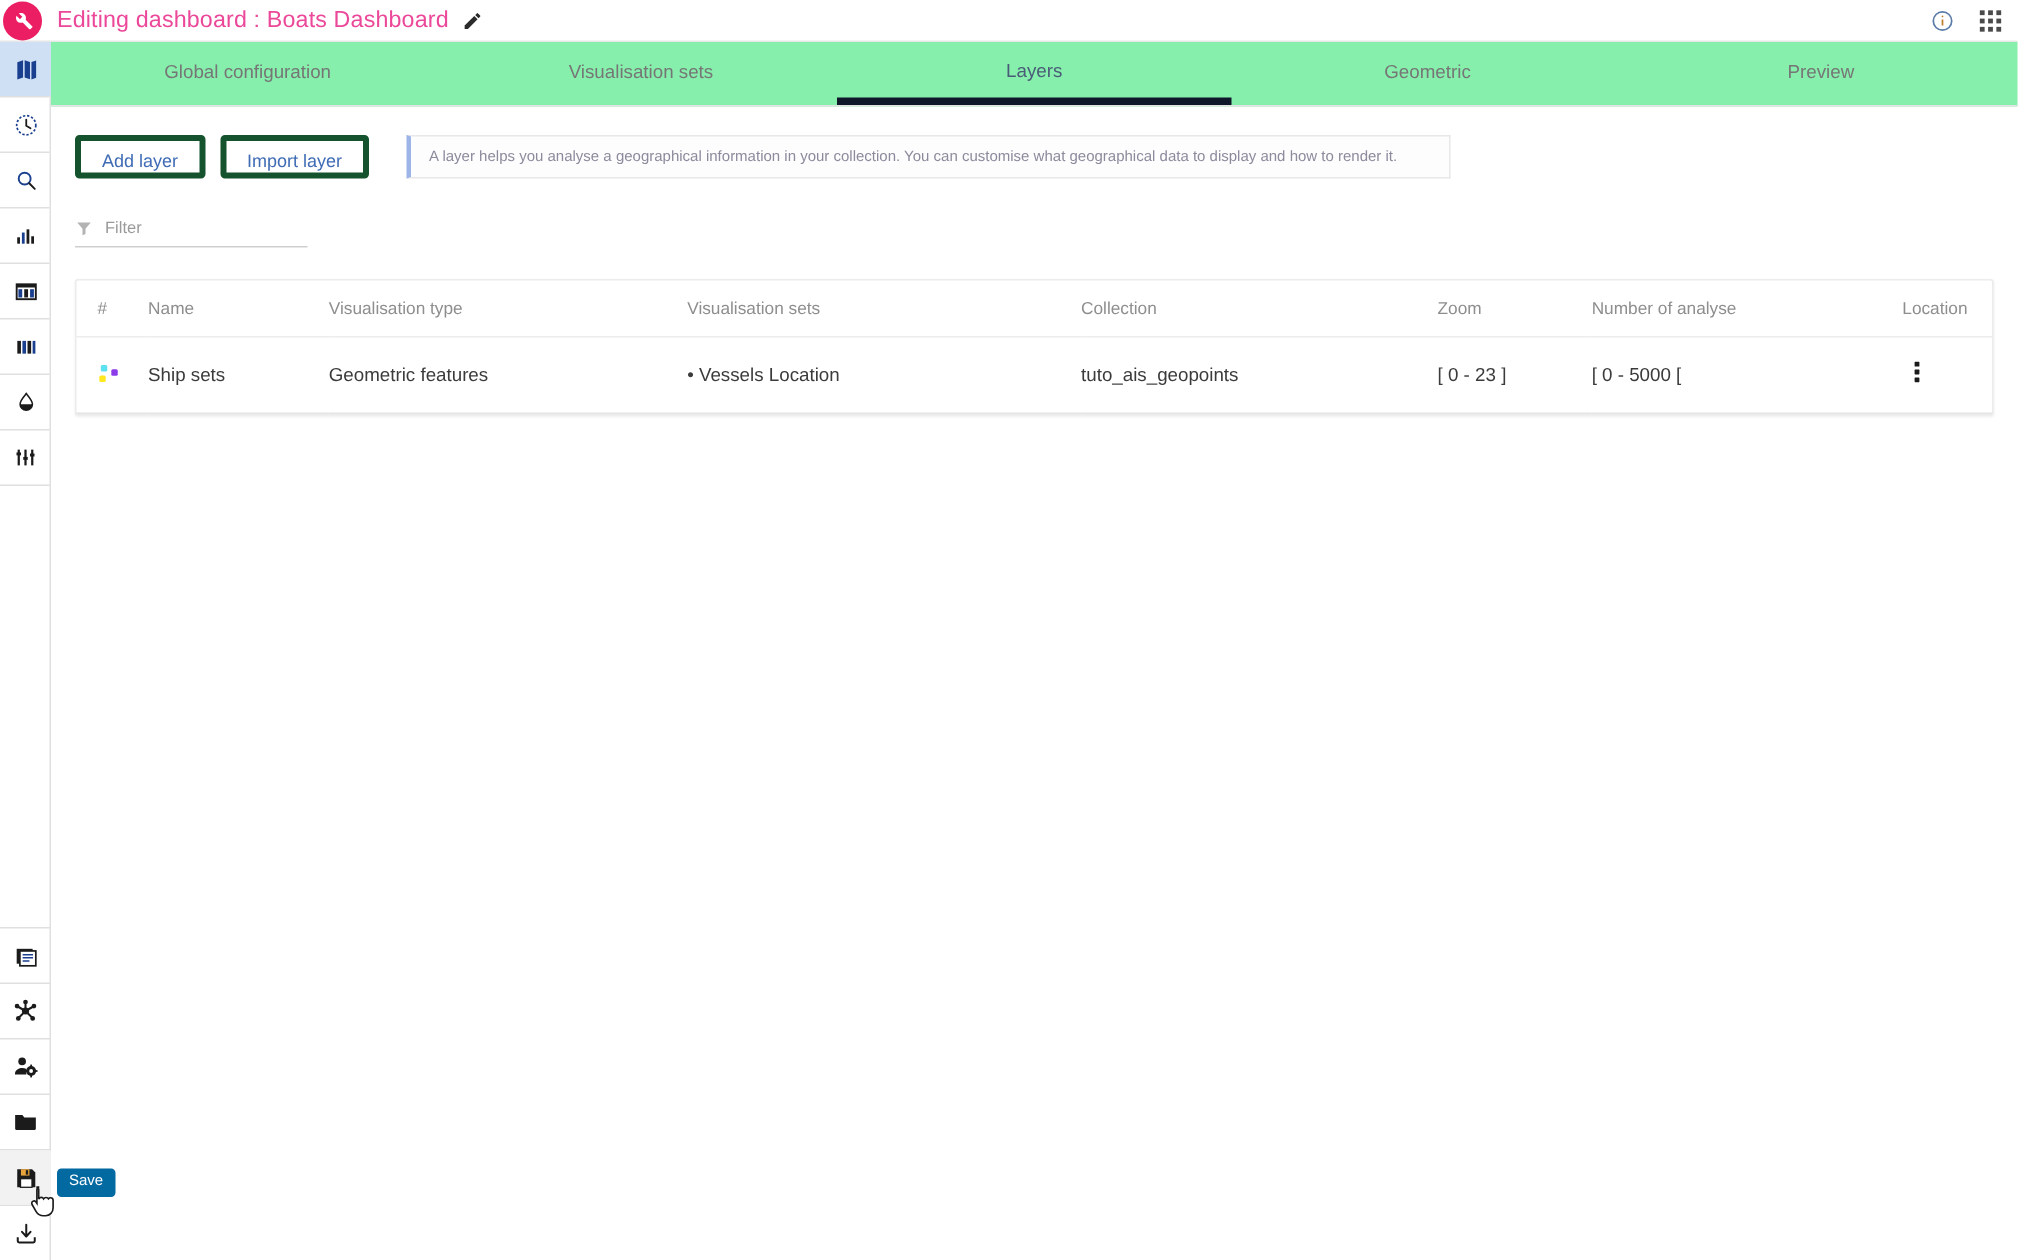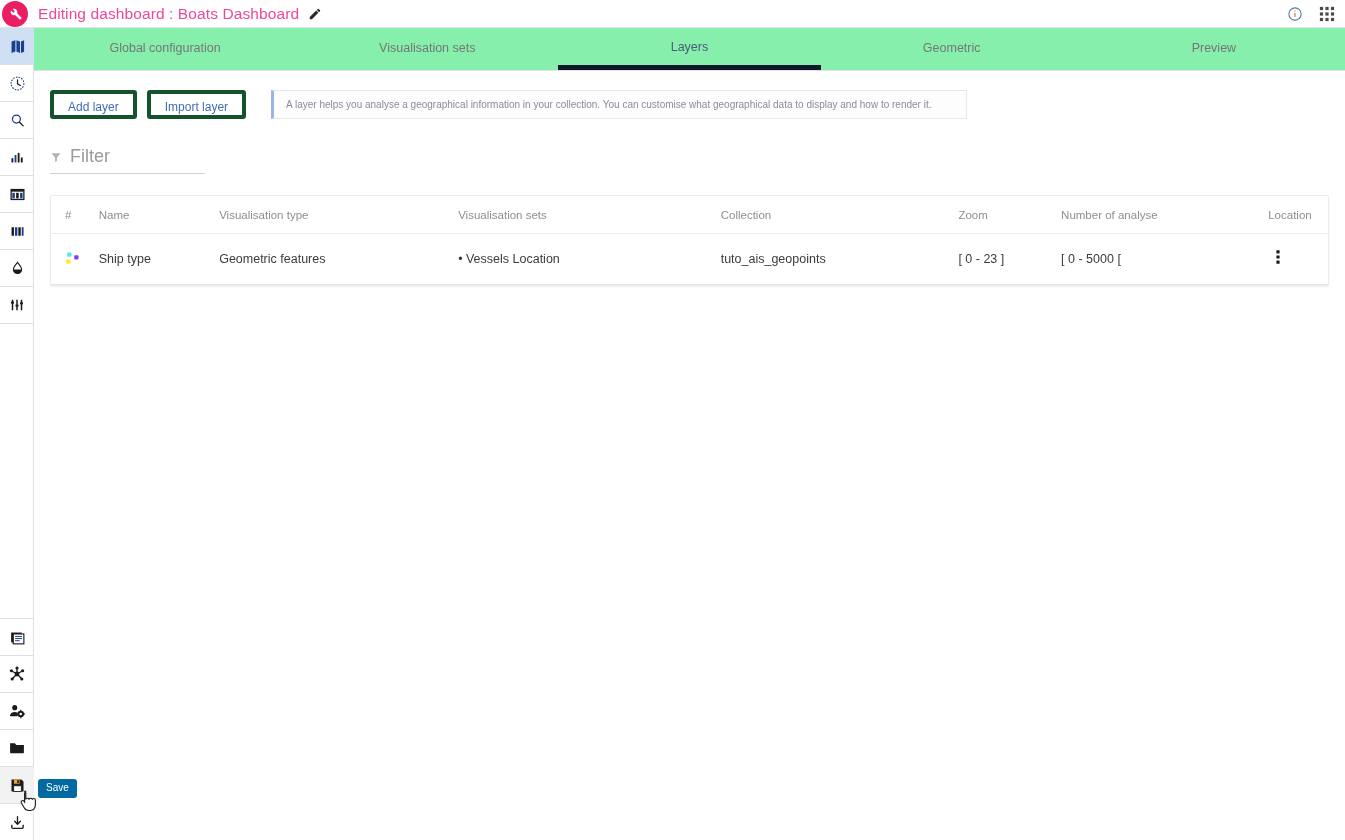--- a/index.html
+++ b/index.html
@@ -181,21 +181,21 @@
     width: 155px;
     border-bottom: 1px solid #cfcfcf;
     display: flex;
     align-items: center;
     gap: 6px;
     padding-bottom: 5px;
   }
   .filter-input {
     border: none;
     outline: none;
-    font-size: 18px;
+    font-size: 11px;
     color: #b91c1c;
     font-family: "Liberation Sans", sans-serif;
     background: transparent;
     width: 125px;
   }
   .filter-input::placeholder { color: #9a9a9a; }
 
   
   .table-card {
     margin-top: 21px;
@@ -477,21 +477,21 @@
         </thead>
         <tbody>
           <tr>
             <td class="col-idx">
               <svg class="layer-dots" width="18" height="18" viewBox="0 0 18 18">
                 <rect x="2.2" y="2.4" width="4.3" height="4.3" rx="1" fill="#5ce1f0"></rect>
                 <rect x="9.2" y="5.2" width="4.3" height="4.3" rx="1" fill="#8b3ce8"></rect>
                 <rect x="1.2" y="9.4" width="4.3" height="4.3" rx="1" fill="#ffe81f"></rect>
               </svg>
             </td>
-            <td class="col-name">Ship type</td>
+            <td class="col-name">Ship sets</td>
             <td class="col-vtype">Geometric features</td>
             <td class="col-vsets">• Vessels Location</td>
             <td class="col-collection">tuto_ais_geopoints</td>
             <td class="col-zoom">[ 0 - 23 ]</td>
             <td class="col-nfeat">[ 0 - 5000 [</td>
             <td class="col-actions">
               <span class="kebab">
                 <svg width="16" height="18" viewBox="0 0 16 18">
                   <g fill="#1b1b1b">
                     <rect x="6.4" y="2.2" width="3.2" height="3.2" rx="0.4"></rect>

